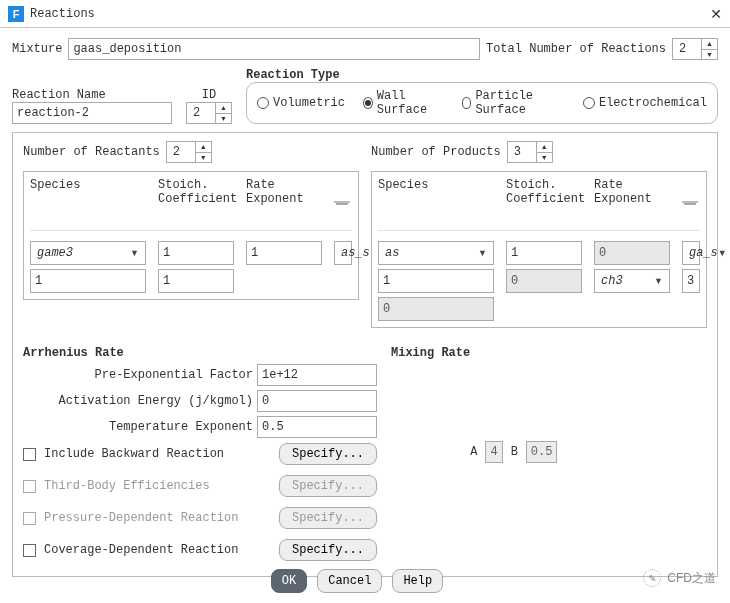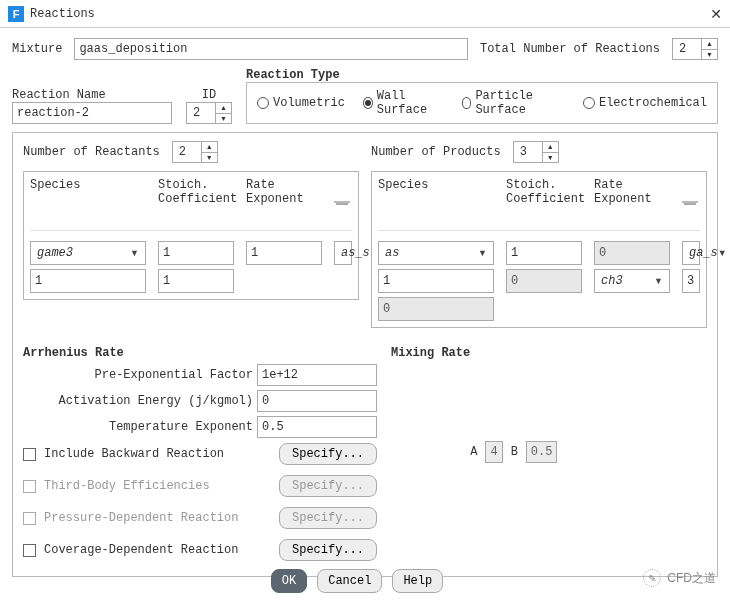--- a/index.html
+++ b/index.html
@@ -23,21 +23,21 @@
     justify-content: space-between;
   }
   .titlebar-left { display:flex; align-items:center; gap:6px; }
   .app-icon {
     width: 16px; height: 16px; background:#1e88e5;
     display:flex; align-items:center; justify-content:center;
     color:#fff; font-family:Arial,sans-serif; font-size:11px; font-weight:bold;
   }
   .close-x { font-family:Arial,sans-serif; font-size:14px; cursor:default; }
   .content { padding:10px 12px 0 12px; }
-  .row { display:flex; align-items:center; gap:12px; margin-bottom:8px; }
+  .row { display:flex; align-items:center; gap:6px; margin-bottom:8px; }
   .lbl { white-space:nowrap; }
   .input {
     border:1px solid #aaa; height:22px; padding:2px 4px;
     font-family:inherit; font-size:12px; background:#fff;
     display:flex; align-items:center;
   }
   .input.readonly { background:#ececec; color:#666; }
   .spinner {
     display:inline-flex; align-items:center; border:1px solid #aaa;
     height:22px; background:#fff;
@@ -46,21 +46,21 @@
   .spin-btns {
     display:flex; flex-direction:column; border-left:1px solid #aaa;
     width:16px; height:100%;
   }
   .spin-btns span {
     flex:1; display:flex; align-items:center; justify-content:center;
     font-size:7px; line-height:1; cursor:default; font-family:Arial,sans-serif;
   }
   .spin-btns span:first-child { border-bottom:1px solid #aaa; }
   .type-group {
-    border:1px solid #bbb; padding:6px 10px; border-radius:0;
+    border:1px solid #bbb; padding:6px 10px; border-radius:10px;
     display:flex; align-items:center; gap:18px; flex:1;
   }
   .radio { display:inline-flex; align-items:center; gap:4px; }
   .radio-dot {
     width:12px; height:12px; border:1px solid #555; border-radius:50%;
     display:inline-flex; align-items:center; justify-content:center;
   }
   .radio-dot.sel::after {
     content:""; width:6px; height:6px; background:#333; border-radius:50%;
   }

